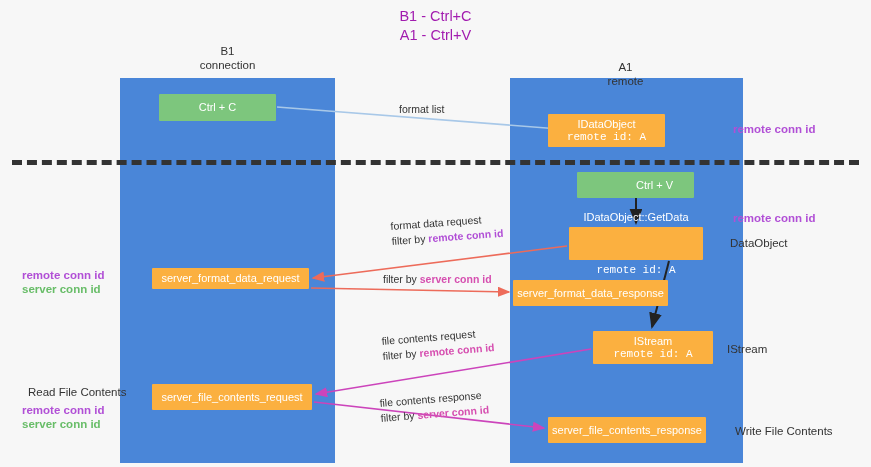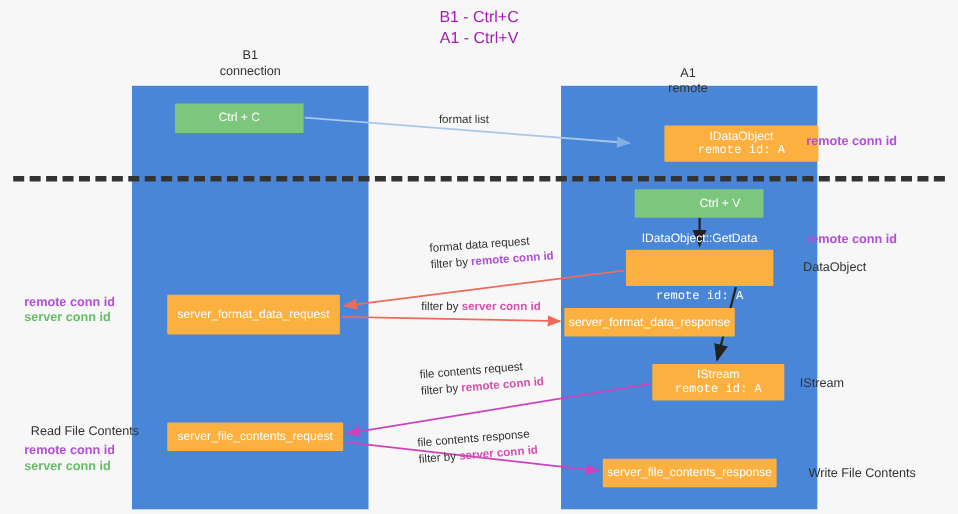--- a/index.html
+++ b/index.html
@@ -31,24 +31,24 @@
     position:absolute;box-sizing:border-box;
     display:flex;flex-direction:column;align-items:center;justify-content:center;
     color:#fff;font-size:11px;line-height:13px;text-align:center;
     border-radius:1px;
   }
   .node.green{background:#7dc67d;}
   .node.orange{background:#fbb040;}
   .node .l2{font-size:11px;font-family:Liberation Mono, monospace;}
 
   #n-ctrlc{left:159px;top:94px;width:117px;height:27px;}
-  #n-dataobj{left:604px;top:114px;width:140px;height:33px;}
+  #n-dataobj{left:548px;top:114px;width:117px;height:33px;}
   #n-ctrlv{left:577px;top:172px;width:117px;height:26px;padding-left:38px;}
   #n-getdata{left:569px;top:227px;width:134px;height:33px;gap:40px;}
-  #n-sfdreq{left:152px;top:268px;width:157px;height:36px;}
+  #n-sfdreq{left:152px;top:268px;width:157px;height:21px;}
   #n-sfdres{left:513px;top:280px;width:155px;height:26px;}
   #n-istream{left:593px;top:331px;width:120px;height:33px;}
   #n-sfcreq{left:152px;top:384px;width:160px;height:26px;}
   #n-sfcres{left:548px;top:417px;width:158px;height:26px;}
 
   .side-label{
     position:absolute;font-size:11.5px;line-height:14px;color:#333;
   }
   .purple{color:#b14fd6;font-weight:bold;}
   .green-t{color:#68bd68;font-weight:bold;}

